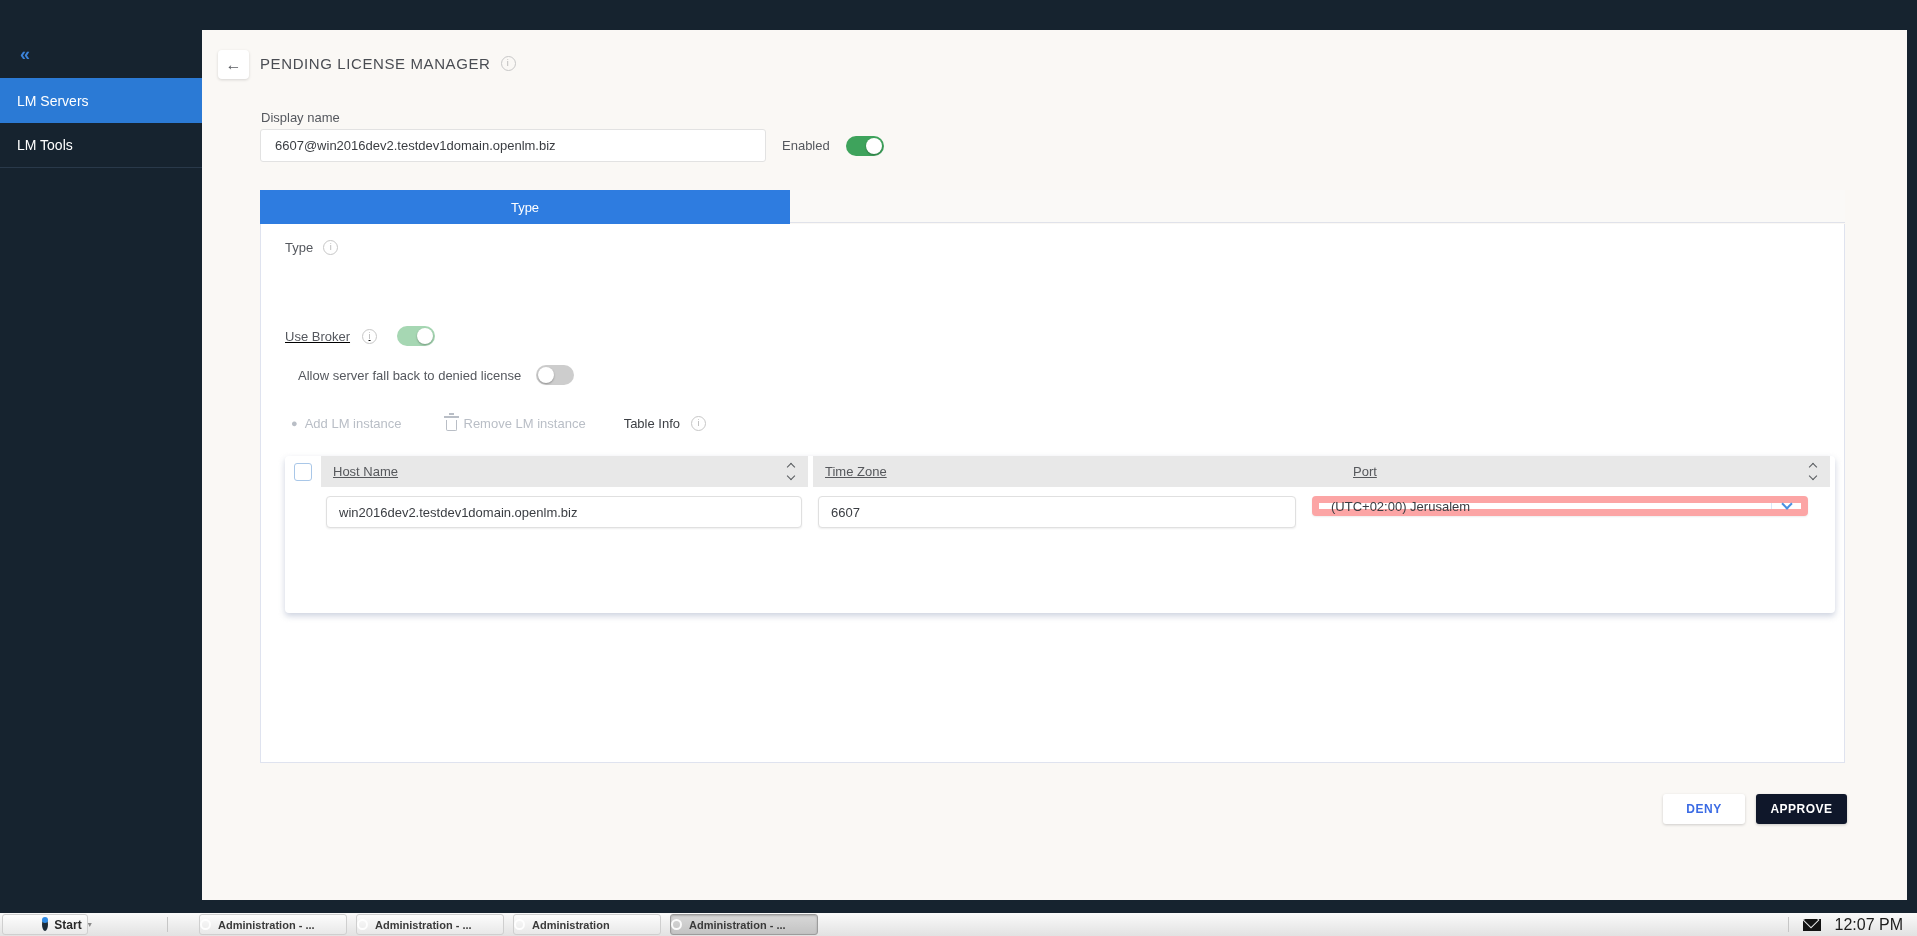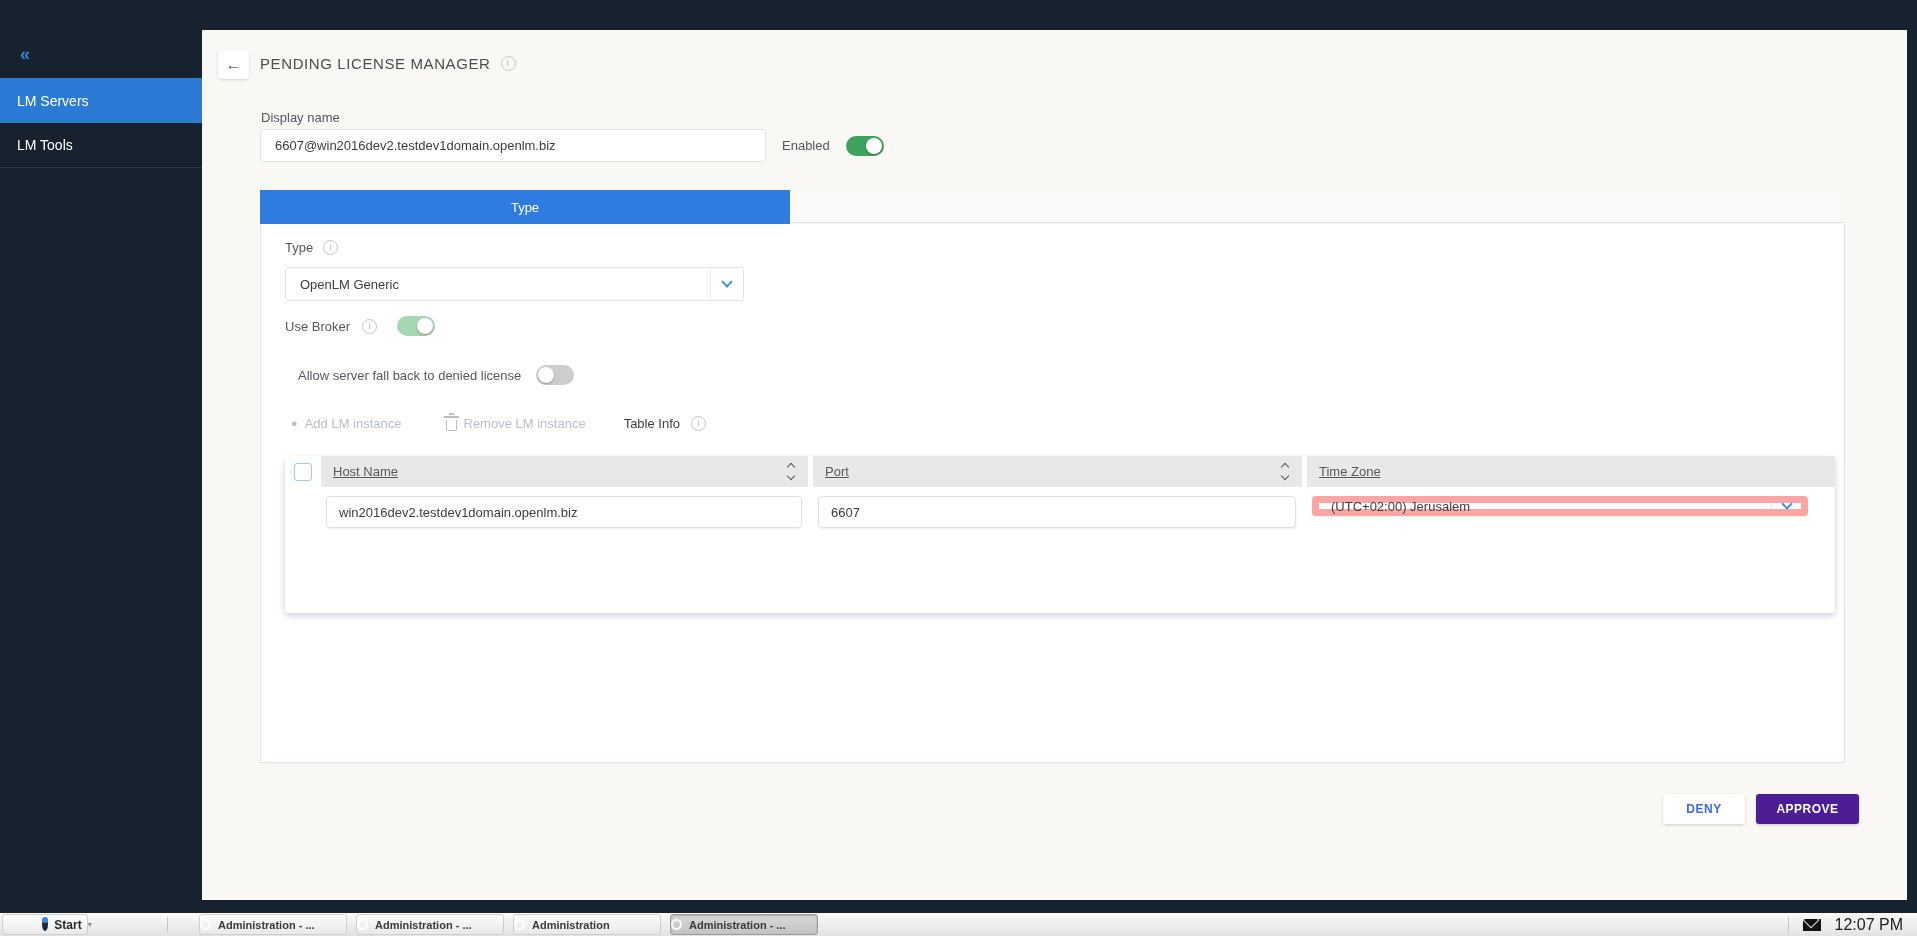--- a/index.html
+++ b/index.html
@@ -54,21 +54,21 @@
   .tabbar { position:absolute; left:58px; top:160px; width:1585px; height:33px; background:#faf9f7; border-bottom:1px solid #e0e2ea; }
   .tab-active { position:absolute; left:0; top:0; width:530px; height:34px; background:#2e7ce0; color:#fff; font-size:13px; display:flex; align-items:center; justify-content:center; cursor:default; }
   .panel { position:absolute; left:58px; top:194px; width:1585px; height:539px; background:#fff; border:1px solid #dfe3ef; border-top:none; }
 
   .type-label-row { position:absolute; left:24px; top:16px; display:flex; align-items:center; gap:10px; }
   .dd { position:absolute; left:24px; top:43px; width:459px; height:34px; background:#fff; border:1px solid #e3e3e3; border-radius:3px; display:flex; align-items:center; cursor:default; }
   .dd .dd-text { padding-left:14px; font-size:13px; color:#3a3d42; }
   .dd .dd-chev { margin-left:auto; width:33px; height:100%; border-left:1px solid #ececec; display:flex; align-items:center; justify-content:center; }
   .chev-blue { width:8px; height:8px; border-right:2px solid #4a90e2; border-bottom:2px solid #4a90e2; transform:rotate(45deg); margin-top:-4px; }
 
-  .broker-row { position:absolute; left:24px; top:92px; display:flex; align-items:center; gap:12px; }
+  .broker-row { position:absolute; left:24px; top:102px; display:flex; align-items:center; gap:12px;text-decoration:underline; }
   .fallback-row { position:absolute; left:37px; top:141px; display:flex; align-items:center; gap:15px; }
 
   .toolbar-row { position:absolute; left:30px; top:192px; display:flex; align-items:center; font-size:13px; }
   .tool-btn { display:flex; align-items:center; gap:7px; color:#b9bec6; cursor:default; }
   .tool-btn.dark { color:#3d4045; }
   .add-dot { font-size:11px; line-height:1; }
   .trash-icon { width:11px; height:11px; border:1px solid #b9bec6; border-top:none; border-radius:0 0 2px 2px; position:relative; margin-top:4px; }
   .trash-icon::before { content:''; position:absolute; top:-4px; left:-3px; width:15px; height:2px; background:#b9bec6; }
   .trash-icon::after { content:''; position:absolute; top:-7px; left:2px; width:5px; height:2px; background:#b9bec6; }
   .gap-a { margin-right:44px; } .gap-b { margin-right:38px; }
@@ -87,21 +87,21 @@
   .tbody-row { display:flex; margin-top:9px; }
   .bcell { padding:0 6px 4px 5px; margin-right:5px; }
   .bcell.c1 { width:487px; margin-left:36px; } .bcell.c2 { width:489px; } .bcell.c3 { flex:1; margin-right:21px; }
   .cell-input { width:100%; height:32px; border:1px solid #e0e0e0; border-radius:4px; box-shadow:0 1px 2px rgba(0,0,0,.07); padding-left:12px; font-size:13px; color:#3a3d42; font-family:"Liberation Sans", sans-serif; outline:none; background:#fff; }
   .tz-dd { width:100%; height:20px; border:7px solid #fca5a5; border-radius:4px; box-shadow:0 1px 2px rgba(0,0,0,.07); display:flex; align-items:center; background:#fff; cursor:default; }
   .tz-dd .tz-text { padding-left:12px; font-size:13px; color:#3a3d42; }
   .tz-dd .tz-chev { margin-left:auto; width:30px; height:100%; border-left:1px solid #dbe7f7; display:flex; align-items:center; justify-content:center; }
 
   
   .deny-btn { position:absolute; left:1461px; top:764px; width:82px; height:30px; background:#fff; border:none; border-radius:3px; box-shadow:0 1px 3px rgba(0,0,0,.18); color:#3b6be4; font-size:12px; font-weight:bold; letter-spacing:.5px; font-family:"Liberation Sans", sans-serif; cursor:default; }
-  .approve-btn { position:absolute; left:1554px; top:764px; width:103px; height:30px; background:#4c1d95; border:none; border-radius:3px; box-shadow:0 1px 3px rgba(0,0,0,.2); color:#fff; font-size:12px; font-weight:bold; letter-spacing:.5px; font-family:"Liberation Sans", sans-serif; cursor:default; }
+  .approve-btn { position:absolute; left:1554px; top:764px; width:91px; height:30px; background:#0f172a; border:none; border-radius:3px; box-shadow:0 1px 3px rgba(0,0,0,.2); color:#fff; font-size:12px; font-weight:bold; letter-spacing:.5px; font-family:"Liberation Sans", sans-serif; cursor:default; }
 
   
   .taskbar { position:absolute; left:0; right:0; bottom:0; height:23px; background:linear-gradient(#fafafa,#e2e2e2); display:flex; align-items:center; }
   .start-btn { margin-left:2px; width:86px; height:21px; border:1px solid #cfcfcf; border-radius:3px; background:linear-gradient(#fdfdfd,#e9e9e9); display:flex; align-items:center; justify-content:center; gap:6px; cursor:default;padding-left:44px; }
   .start-logo { width:13px; height:13px; border:3px solid #1c2b39; border-radius:50%; position:relative; }
   .start-logo::after { content:''; position:absolute; width:6px; height:6px; border-radius:50%; background:#2e8be6; top:-4px; right:-3px; }
   .start-text { font-size:12px; font-weight:bold; color:#2a2a2a; }
   .start-arrow { font-size:8px; color:#8a8a8a; }
   .tb-sep { width:1px; height:15px; background:#c6c6c6; }
   .sep-start { margin-left:79px; }
@@ -158,26 +158,20 @@
       <div class="tab-active">Type</div>
     </div>
 
     <div class="panel">
 
       <div class="type-label-row">
         <span class="field-label">Type</span>
         <span class="info-icon">i</span>
       </div>
 
-      <div class="dd">
-        <span class="dd-text">OpenLM Generic</span>
-        <span class="dd-chev">
-            <span class="chev-blue"></span>
-          </span>
-      </div>
 
       <div class="broker-row">
         <span class="field-label">Use Broker</span>
         <span class="info-icon">i</span>
         <div class="toggle on-light" style="margin-left:8px;">
             <div class="knob"></div>
           </div>
       </div>
 
       <div class="fallback-row">
@@ -207,29 +201,29 @@
           <div class="chk-cell">
             <div class="checkbox"></div>
           </div>
           <div class="hcell c1">
             <span>Host Name</span>
             <span class="sort-icon">
                 <span class="sc up"></span>
                 <span class="sc down"></span>
               </span>
           </div>
+          <div class="hcell c3">
+            <span>Time Zone</span>
+          </div>
           <div class="hcell c2">
             <span>Port</span>
             <span class="sort-icon">
                 <span class="sc up"></span>
                 <span class="sc down"></span>
               </span>
-          </div>
-          <div class="hcell c3">
-            <span>Time Zone</span>
           </div>
         </div>
 
         <div class="tbody-row">
           <div class="bcell c1">
             <input class="cell-input" type="text" value="win2016dev2.testdev1domain.openlm.biz" style="">
           </div>
           <div class="bcell c2">
             <input class="cell-input" type="text" value="6607" style="">
           </div>

